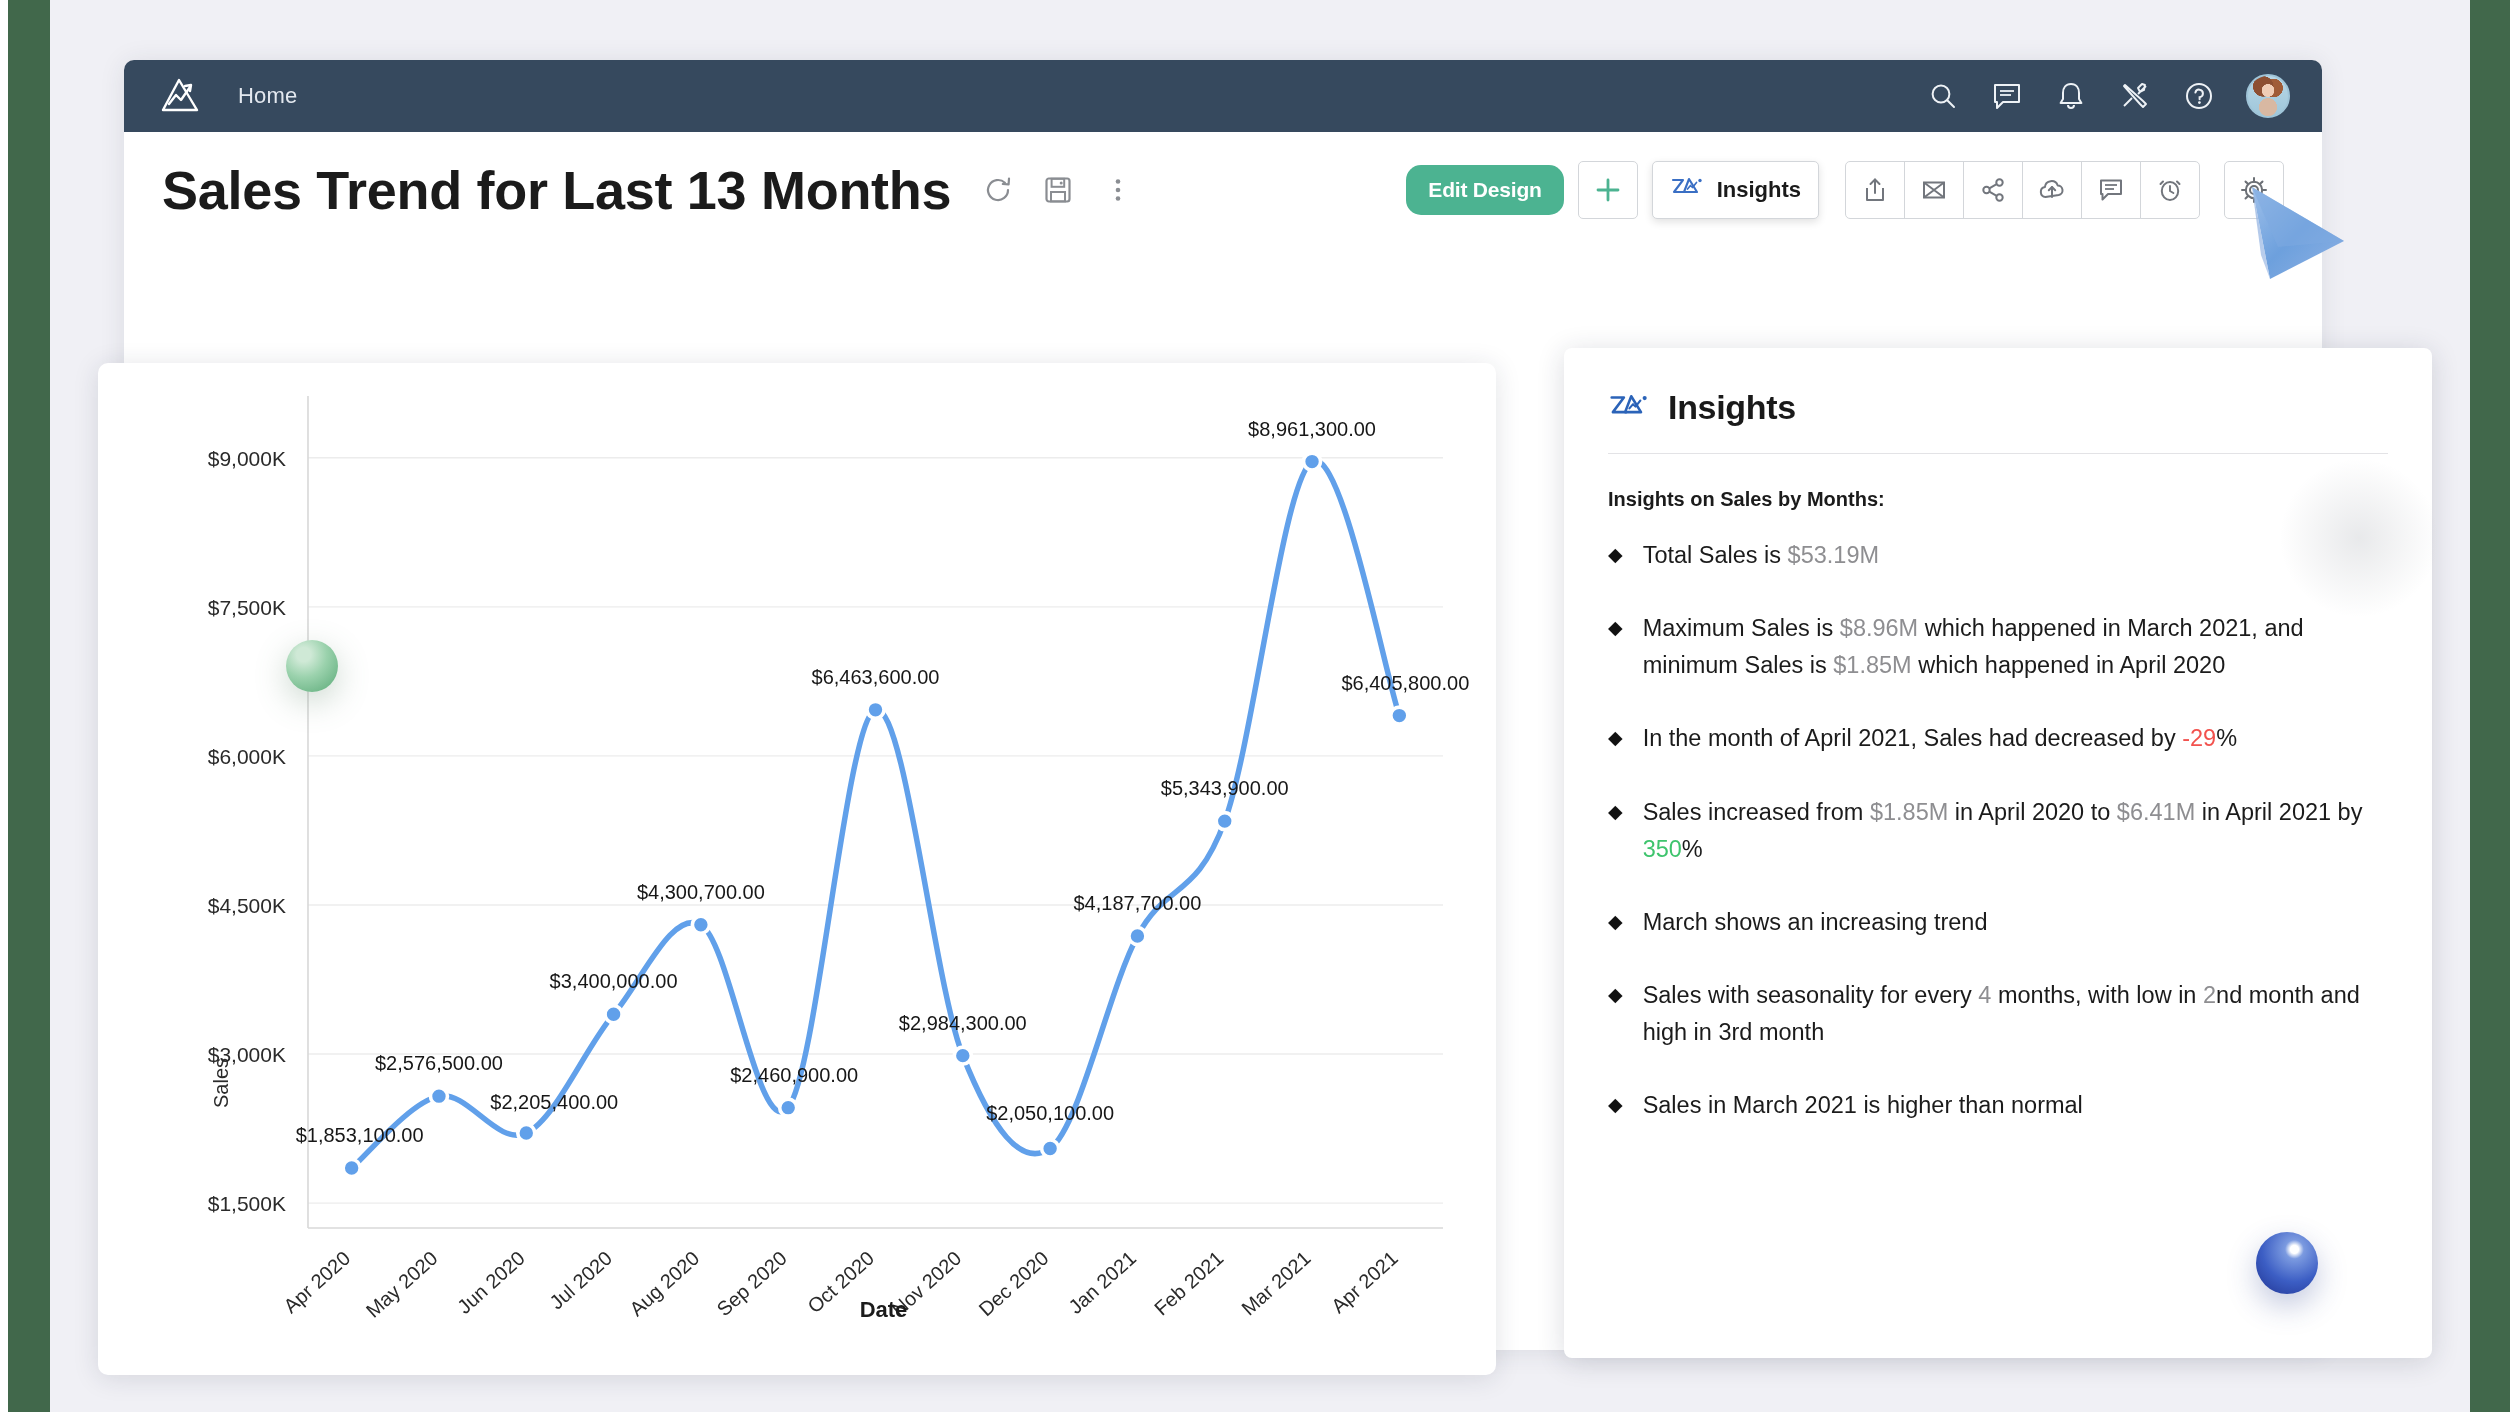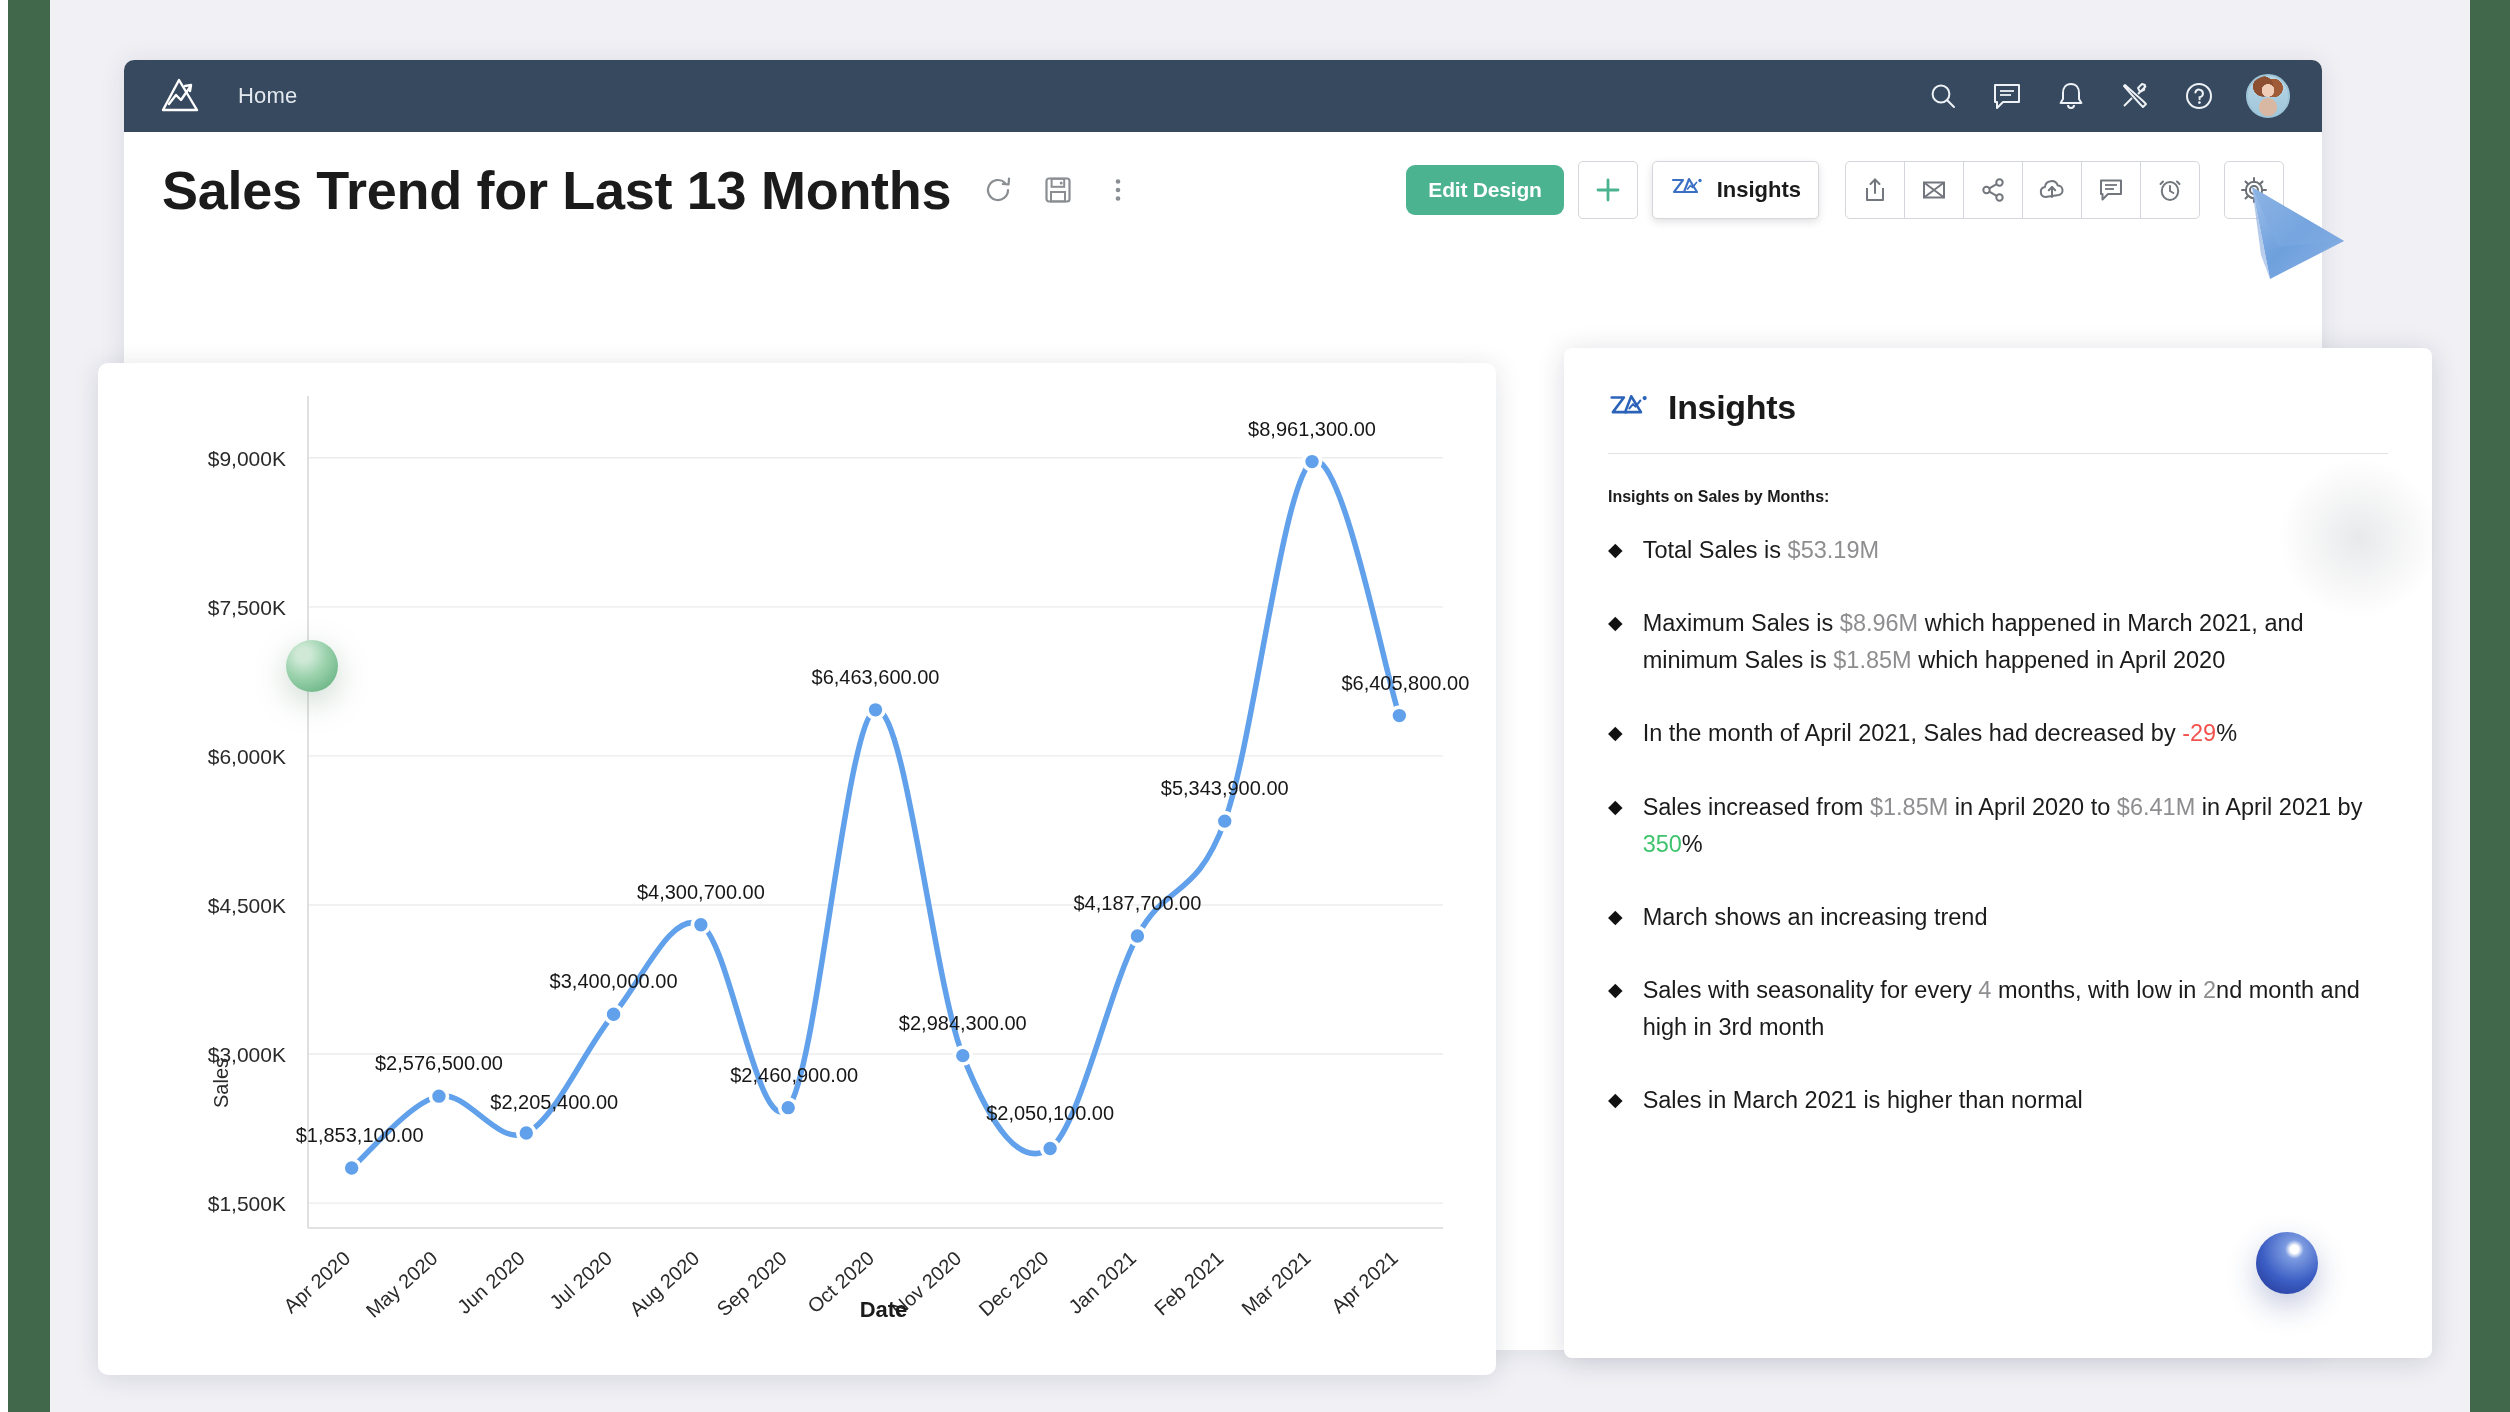--- a/index.html
+++ b/index.html
@@ -55,21 +55,21 @@
     position:absolute; left:0; top:72px; width:2198px; height:116px;
     background:#ffffff; display:flex; align-items:center; padding:0 38px;
   }
   .dash-title { font-size:54px; font-weight:bold; color:#1b1b1b; letter-spacing:-.3px; }
   .title-icons { display:flex; align-items:center; gap:26px; margin-left:30px; }
   .t-ic { width:34px; height:34px; display:flex; align-items:center; justify-content:center; cursor:pointer; }
 
   .toolbar { margin-left:auto; display:flex; align-items:center; gap:0; }
   .btn-edit {
     background:#4cb391; color:#ffffff; font-size:21px; font-weight:bold;
-    border:none; border-radius:9px; padding:13px 22px; cursor:pointer;
+    border:none; border-radius:15px; padding:13px 22px; cursor:pointer;
     letter-spacing:-.2px;
   }
   .btn-box {
     width:60px; height:58px; background:#ffffff; border:1px solid #d3d6da;
     border-radius:5px; display:flex; align-items:center; justify-content:center;
     cursor:pointer; margin-left:14px;
   }
   .btn-insights {
     height:58px; background:#ffffff; border:1px solid #d3d6da; border-radius:5px;
     display:flex; align-items:center; gap:11px; padding:0 17px; margin-left:14px;
@@ -106,21 +106,21 @@
   
   .insights-panel {
     position:absolute; left:1440px; top:100px; width:868px; height:1010px;
     background:#ffffff; border-radius:8px;
     box-shadow:0 4px 28px rgba(30,40,60,.16);
     padding:40px 44px;
   }
   .ins-head { display:flex; align-items:center; gap:16px; }
   .ins-head h2 { font-size:34px; font-weight:bold; color:#1a1a1a; letter-spacing:-.3px; }
   .ins-divider { margin-top:26px; height:1px; background:#e3e3e6; }
-  .ins-sub { margin-top:34px; font-size:16px; font-weight:bold; color:#1b1b1b; }
+  .ins-sub { margin-top:34px; font-size:20px; font-weight:bold; color:#1b1b1b; }
   .ins-list { margin-top:26px; list-style:none; }
   .ins-item { display:flex; gap:20px; margin-bottom:36px; }
   .dia { color:#111; font-size:19px; line-height:1.6; flex:0 0 auto; padding-top:3px; }
   .ins-text { font-size:23.5px; line-height:1.58; color:#1b1b1b; }
   .hl { color:#8e8e91; }
   .neg { color:#f2524e; }
   .pos { color:#3ec46d; }
 
   
   .cone {

